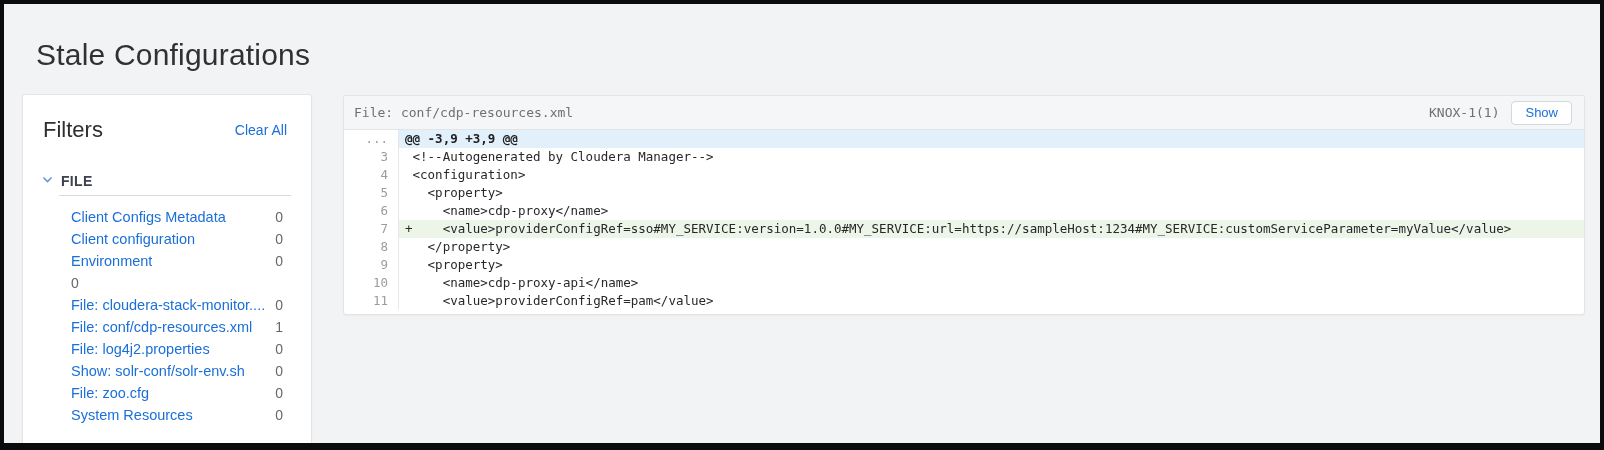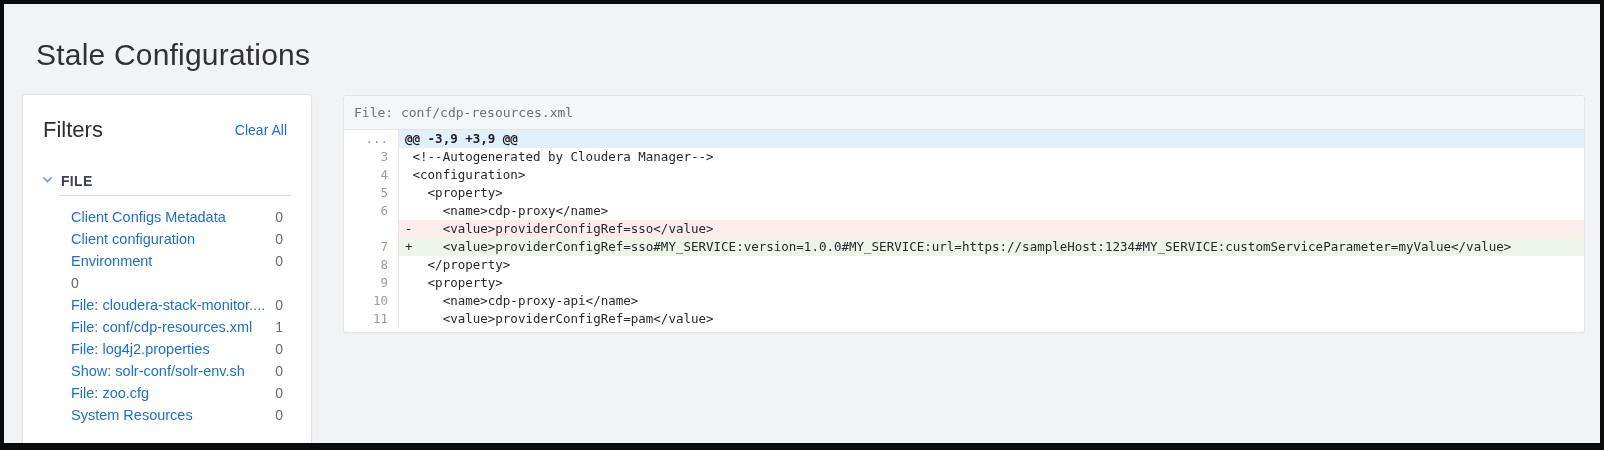--- a/index.html
+++ b/index.html
@@ -173,20 +173,24 @@
       <div class="filter-item">
         <a class="filter-link">System Resources</a>
         <span class="filter-count">0</span>
       </div>
     </div>
 </aside>
 
 <section class="panel diff-panel">
   <header class="diff-header">
     <span class="diff-file-label">File: conf/cdp-resources.xml</span>
+    <span class="diff-header-right">
+      <span class="diff-role-label">KNOX-1(1)</span>
+      <button class="show-button">Show</button>
+    </span>
   </header>
   <div class="diff-rows">
 
       <div class="diff-row hunk">
         <span class="gutter">...</span>
         <span class="code">@@ -3,9 +3,9 @@</span>
       </div>
 
       <div class="diff-row context">
         <span class="gutter">3</span>
@@ -201,24 +205,20 @@
       <div class="diff-row context">
         <span class="gutter">5</span>
         <span class="code">   &lt;property&gt;</span>
       </div>
 
       <div class="diff-row context">
         <span class="gutter">6</span>
         <span class="code">     &lt;name&gt;cdp-proxy&lt;/name&gt;</span>
       </div>
 
-      <div class="diff-row removed">
-        <span class="gutter"></span>
-        <span class="code">-    &lt;value&gt;providerConfigRef=sso&lt;/value&gt;</span>
-      </div>
 
       <div class="diff-row added">
         <span class="gutter">7</span>
         <span class="code">+    &lt;value&gt;providerConfigRef=sso#MY_SERVICE:version=1.0.0#MY_SERVICE:url=https://sampleHost:1234#MY_SERVICE:customServiceParameter=myValue&lt;/value&gt;</span>
       </div>
 
       <div class="diff-row context">
         <span class="gutter">8</span>
         <span class="code">   &lt;/property&gt;</span>
       </div>

